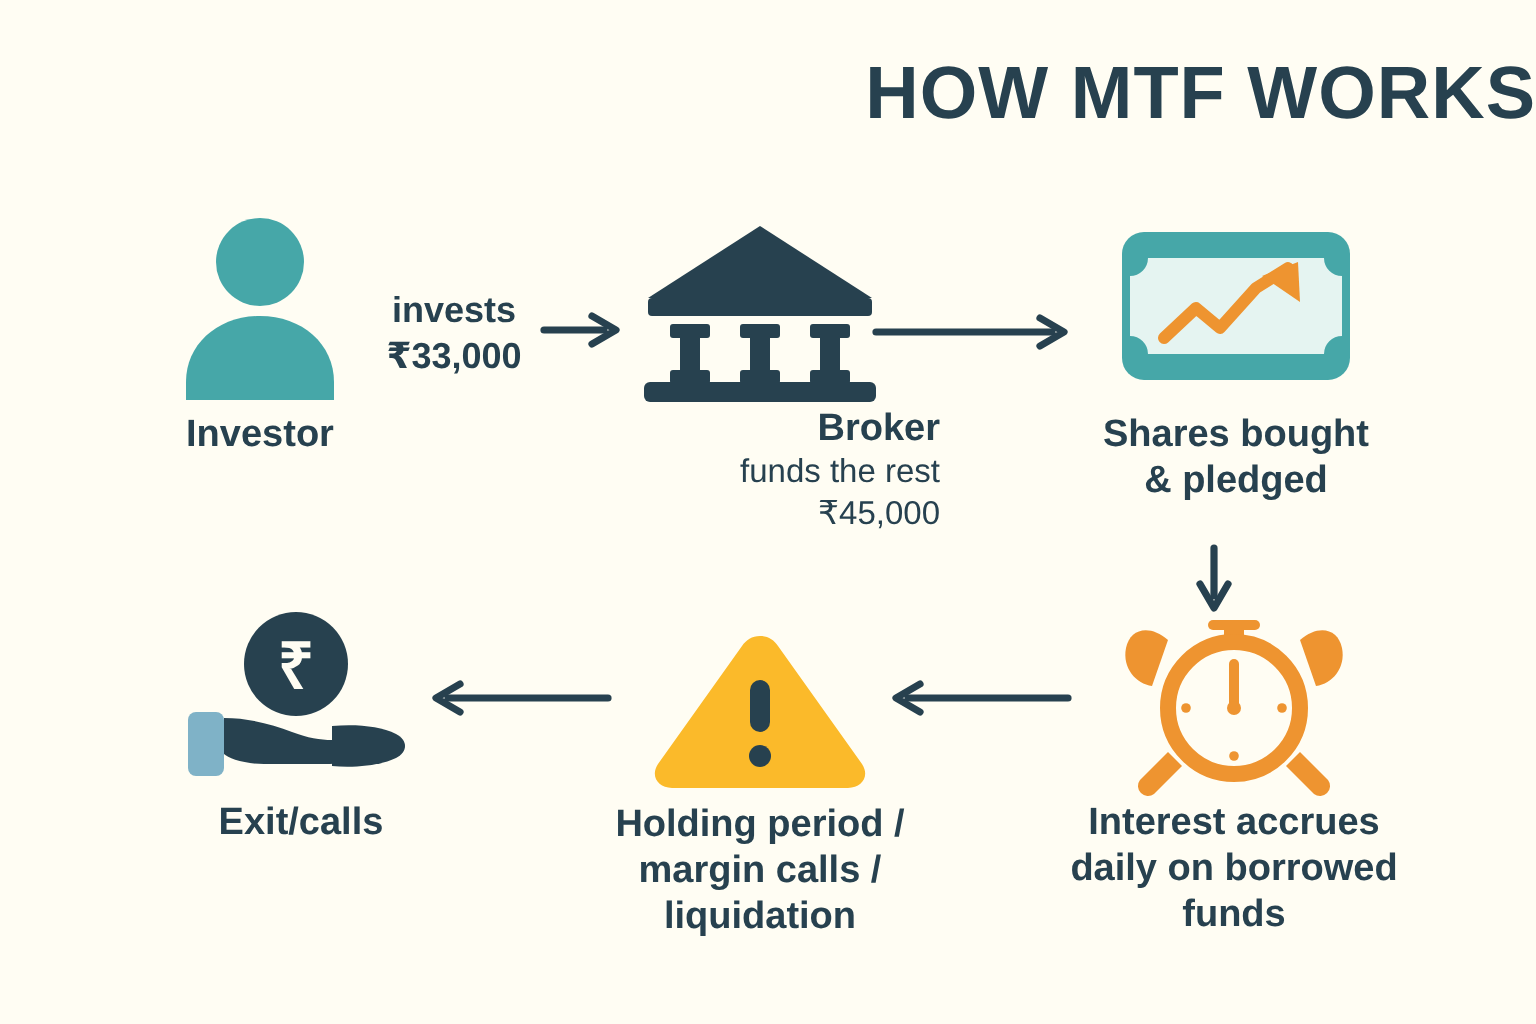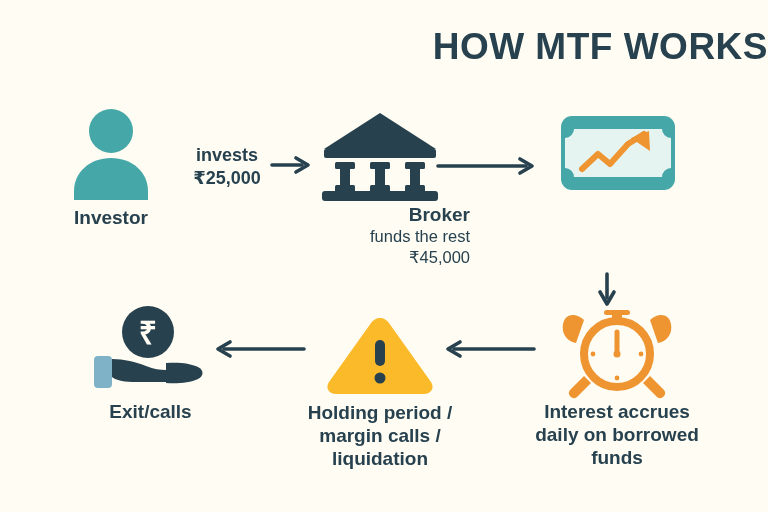--- a/index.html
+++ b/index.html
@@ -55,21 +55,21 @@
   }
   .node-sub {
     font-size: 16.5px;
     font-weight: normal;
     color: #27414F;
     line-height: 1.27;
     white-space: pre-line;
   }
 
   
-  #node-investor { left: 26px;  top: 108px; width: 170px; }
+  #node-investor { left: 45px;  top: 108px; width: 170px; }
   #node-broker   { left: 290px; top: 105px; width: 180px; text-align: right; }
   #node-shares   { left: 528px; top: 110px; width: 180px; }
   #node-interest { left: 512px; top: 302px; width: 210px; }
   #node-holding  { left: 280px; top: 310px; width: 200px; }
   #node-exit     { left: 48px;  top: 300px; width: 205px; }
 
   
   .flow-label {
     position: absolute;
     text-align: center;
@@ -141,20 +141,22 @@
 
   <div class="node" id="node-shares">
     <span class="node-icon">
       <svg width="180" height="90" viewBox="0 0 180 90">
         <rect x="33" y="6" width="114" height="74" rx="11" fill="#46A7A8"></rect>
         <path d="M46 19 h88 a0 0 0 0 1 0 0 v0 a9 9 0 0 0 9 9 v30 a9 9 0 0 0 -9 9 h-88 a9 9 0 0 0 -9 -9 v-30 a9 9 0 0 0 9 -9 z" fill="#E5F4F1"></path>
         <polyline points="54,59 70,44 82,54 100,34 116,24" fill="none" stroke="#EE9430" stroke-width="6" stroke-linecap="round" stroke-linejoin="round"></polyline>
         <polygon points="121,21 122,41 103,28" fill="#EE9430"></polygon>
       </svg>
     </span>
+    <div class="node-title">Shares bought
+&amp; pledged</div>
     <div class="node-sub"></div>
   </div>
 
   <div class="node" id="node-interest">
     <span class="node-icon">
       <svg width="210" height="92" viewBox="0 0 210 92">
         <g fill="#EE9430">
 
           <path d="M72 18 C63 10 53 12 51 22 C49 32 56 40 64 41 Z"></path>
           <path d="M138 18 C147 10 157 12 159 22 C161 32 154 40 146 41 Z"></path>
@@ -210,21 +212,21 @@
                  C124 70 127 73 127 76 C127 80 123 82 117 82
                  L84 82 C74 82 66 79 64 77 Z" fill="#27414F"></path>
         <path d="M118 63 C130 62 142 63 150 67 C156 70 156 76 150 79
                  C142 83 128 84 118 83 Z" fill="#27414F"></path>
       </svg>
     </span>
     <div class="node-title">Exit/calls</div>
   </div>
 
   <div class="flow-label" id="label-invests">invests
-₹25,000</div>
+₹33,000</div>
 
   <span class="arrow" id="arrow-1">
     <svg width="42" height="22" viewBox="0 0 42 22">
       <line x1="2" y1="11" x2="32" y2="11" stroke="#27414F" stroke-width="3.6" stroke-linecap="round"></line>
       <polyline points="26,4 38,11 26,18" fill="none" stroke="#27414F" stroke-width="3.6" stroke-linecap="round" stroke-linejoin="round"></polyline>
     </svg>
   </span>
 
   <span class="arrow" id="arrow-2">
     <svg width="100" height="22" viewBox="0 0 100 22">

